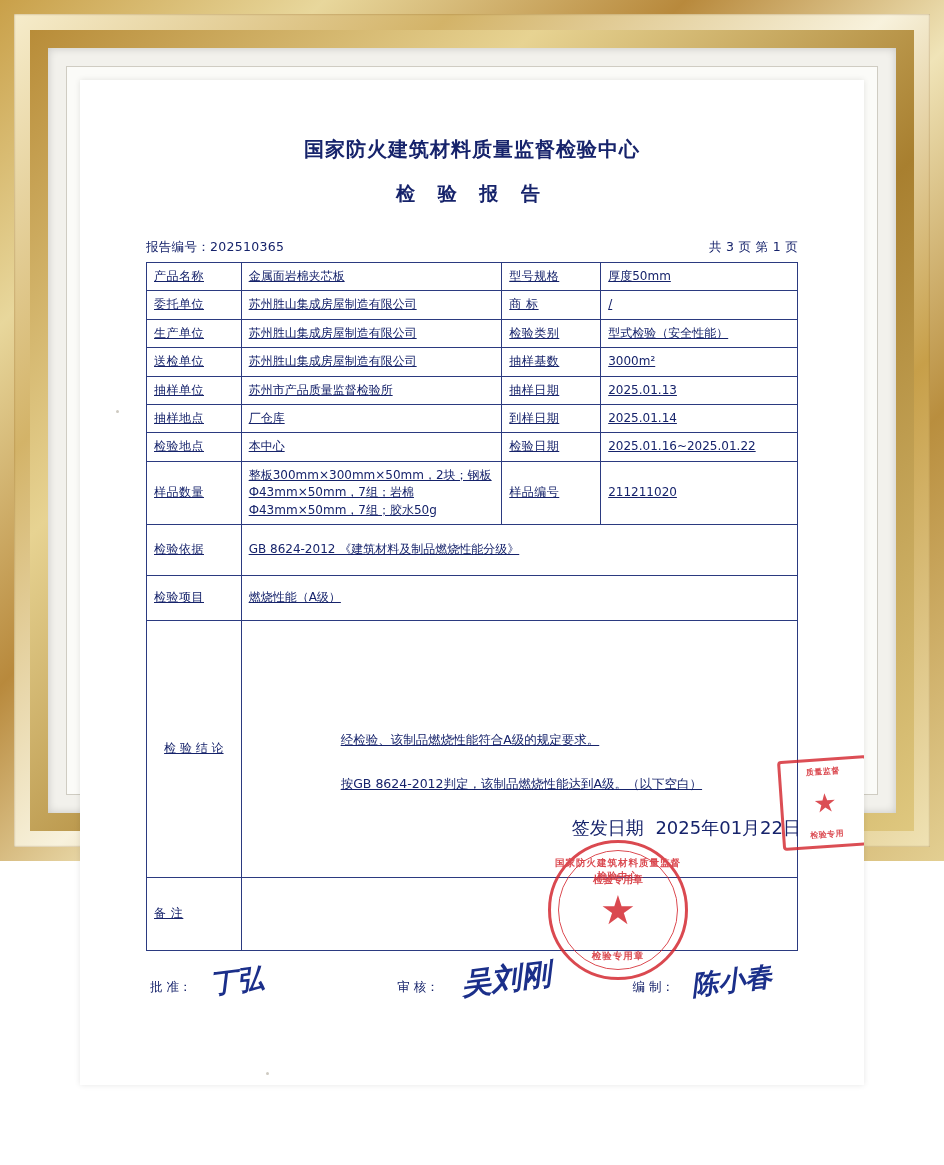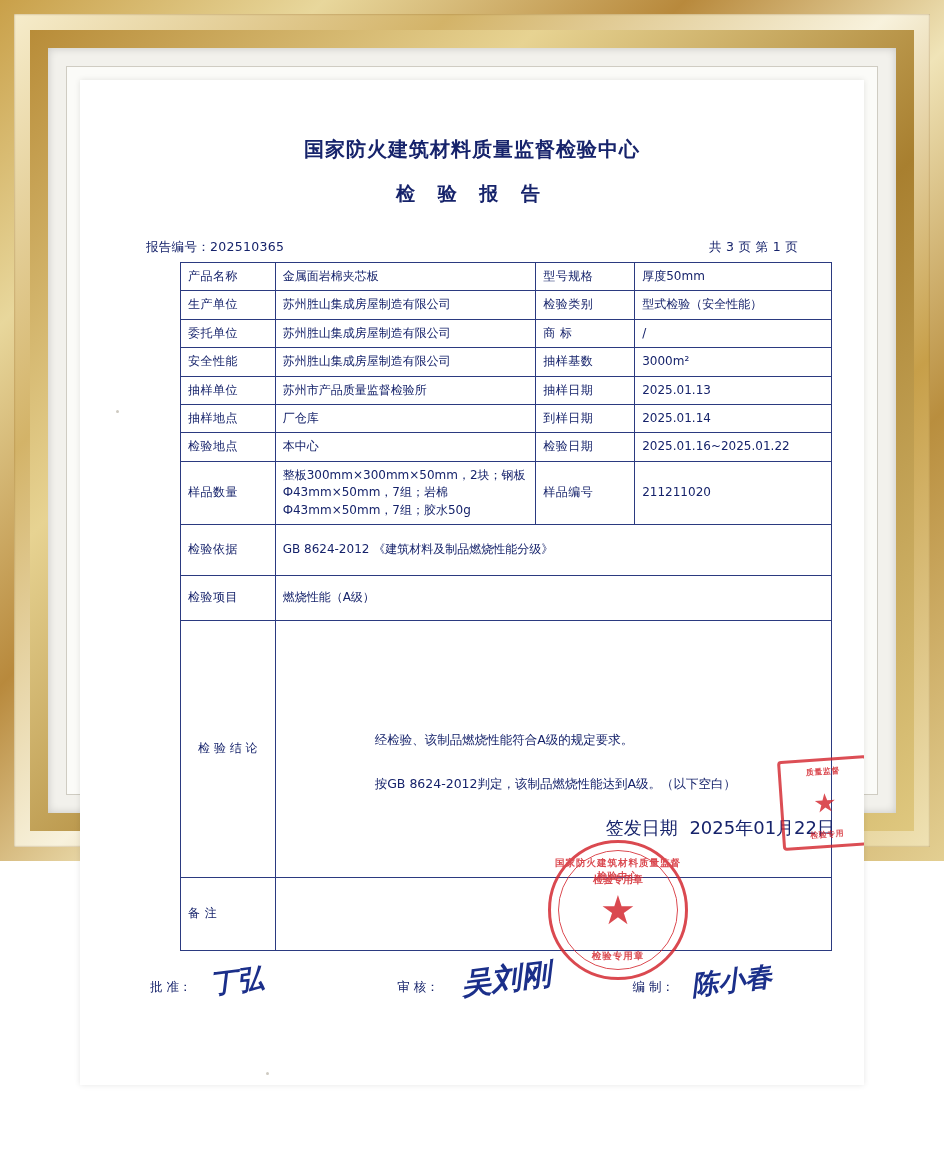--- a/index.html
+++ b/index.html
@@ -85,26 +85,27 @@
     display: flex;
     justify-content: space-between;
     font-size: 12.5px;
     color: #16236b;
   }
   .meta-row .report-no { letter-spacing: .3px; }
   .meta-row .pages { letter-spacing: .3px; }
 
   
   table.rpt {
-    margin: 0 100px;
+    margin: 0 66px;
     width: 652px;
     border-collapse: collapse;
     font-size: 12px;
     color: #16236b;
     table-layout: fixed;
+    text-decoration: underline;
   }
   table.rpt td {
     border: 1px solid #2b3a80;
     padding: 5px 7px;
     vertical-align: middle;
     line-height: 1.45;
   }
   td.lbl {
     width: 74px;
     text-align: left;
@@ -301,33 +302,33 @@
 
       <table class="rpt">
         <tbody>
             <tr>
           <td class="lbl">产品名称</td>
           <td class="val">金属面岩棉夹芯板</td>
           <td class="lbl2">型号规格</td>
           <td class="val2">厚度50mm</td>
         </tr>
         <tr>
+          <td class="lbl">委托单位</td>
+          <td class="val">苏州胜山集成房屋制造有限公司</td>
+          <td class="lbl2">商    标</td>
+          <td class="val2">/</td>
+        </tr>
+        <tr>
           <td class="lbl">生产单位</td>
           <td class="val">苏州胜山集成房屋制造有限公司</td>
           <td class="lbl2">检验类别</td>
           <td class="val2">型式检验（安全性能）</td>
         </tr>
         <tr>
-          <td class="lbl">委托单位</td>
-          <td class="val">苏州胜山集成房屋制造有限公司</td>
-          <td class="lbl2">商    标</td>
-          <td class="val2">/</td>
-        </tr>
-        <tr>
-          <td class="lbl">安全性能</td>
+          <td class="lbl">送检单位</td>
           <td class="val">苏州胜山集成房屋制造有限公司</td>
           <td class="lbl2">抽样基数</td>
           <td class="val2">3000m²</td>
         </tr>
         <tr>
           <td class="lbl">抽样单位</td>
           <td class="val">苏州市产品质量监督检验所</td>
           <td class="lbl2">抽样日期</td>
           <td class="val2">2025.01.13</td>
         </tr>

